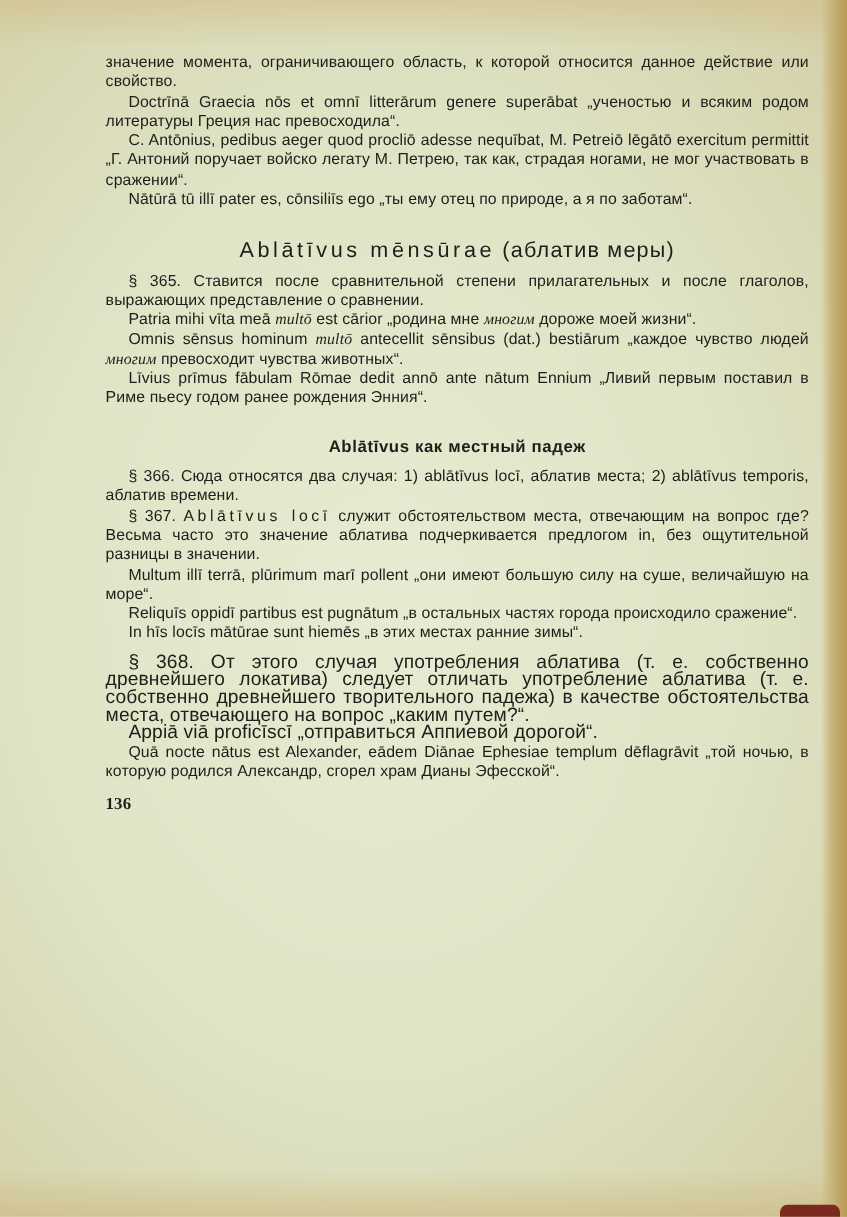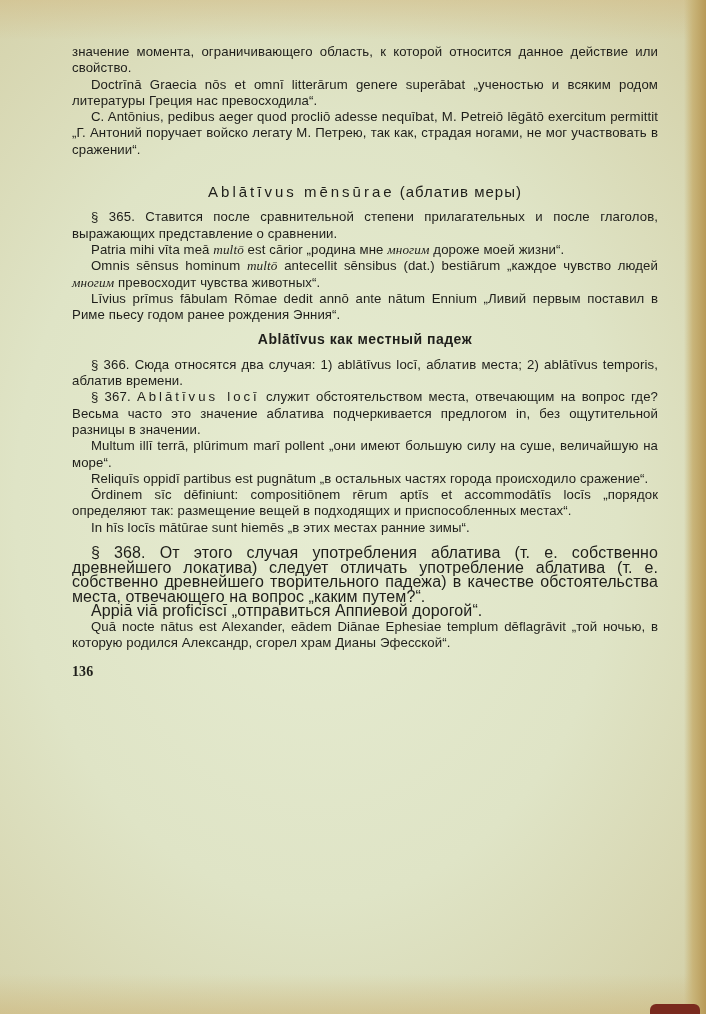--- a/index.html
+++ b/index.html
@@ -19,32 +19,32 @@
   }
   .edge-bottom {
     position:absolute; left:0; bottom:0; width:706px; height:40px;
     background: linear-gradient(to top, rgba(205,180,120,0.55), rgba(0,0,0,0));
   }
   .spot {
     position:absolute; right:6px; bottom:0; width:50px; height:10px;
     background:#7a2a1e; border-radius:6px 6px 0 0;
   }
   .page {
-    position:absolute; left:72px; top:44px; width:586px;
+    position:absolute; left:88px; top:44px; width:586px;
     font-family: "Liberation Sans", "DejaVu Sans", sans-serif;
     font-size:13.2px; line-height:16.3px; letter-spacing:0.1px;
     text-align:justify;
   }
   p { margin:0; }
   .indent { text-indent:19px; }
   .small { font-size:16px; line-height:14.6px; }
   .gap { margin-top:10px; }
   h2 {
     margin:0; font-weight:normal; text-align:center;
-    font-size:15px; letter-spacing:1px;
+    font-size:18px; letter-spacing:1px;
   }
   .h-spaced { letter-spacing:3px; }
   .h-bold { font-weight:bold; letter-spacing:0.5px; font-size:14px; }
   .sect { font-weight:normal; }
   .spaced { letter-spacing:3px; }
   i { font-family:"Liberation Serif", "DejaVu Serif", serif; }
   .pagenum { margin-top:12px; font-size:14px; font-family:"Liberation Serif", serif;font-weight:bold; }
 </style>
 </head>
 <body>
@@ -52,45 +52,45 @@
 <div class="edge-top"></div>
 <div class="edge-bottom"></div>
 <div class="edge-right"></div>
 <div class="spot"></div>
 
 <div class="page">
 
   <p>значение момента, ограничивающего область, к которой относится данное действие или свойство.</p>
   <p class="indent">Doctrīnā Graecia nōs et omnī litterārum genere superābat „ученостью и всяким родом литературы Греция нас превосходила“.</p>
   <p class="indent">C. Antōnius, pedibus aeger quod procliō adesse nequībat, M. Petreiō lēgātō exercitum permittit „Г. Антоний поручает войско легату М. Петрею, так как, страдая ногами, не мог участвовать в сражении“.</p>
+  <p class="indent">Nātūrā tū illī pater es, cōnsiliīs ego „ты ему отец по природе, а я по заботам“.</p>
 
   <h2 style="margin-top:26px; margin-bottom:9px;">
     <span class="h-spaced">Ablātīvus mēnsūrae</span>
     <span>(аблатив меры)</span>
   </h2>
 
   <p class="indent">
     <span class="sect">§ 365.</span>
     <span>Ставится после сравнительной степени прилагательных и после глаголов, выражающих представление о сравнении.</span>
   </p>
   <p class="indent"><span>Patria mihi vīta meā </span><i>multō</i><span> est cārior „родина мне </span><i>многим</i><span> дороже моей жизни“.</span></p>
   <p class="indent"><span>Omnis sēnsus hominum </span><i>multō</i><span> antecellit sēnsibus (dat.) bestiārum „каждое чувство людей </span><i>многим</i><span> превосходит чувства животных“.</span></p>
   <p class="indent">Līvius prīmus fābulam Rōmae dedit annō ante nātum Ennium „Ливий первым поставил в Риме пьесу годом ранее рождения Энния“.</p>
 
-  <h2 class="h-bold" style="margin-top:8px; margin-bottom:9px;">Ablātīvus как местный падеж</h2>
+  <h2 class="h-bold" style="margin-top:24px; margin-bottom:9px;">Ablātīvus как местный падеж</h2>
 
   <p class="indent">
     <span class="sect">§ 366.</span>
     <span>Сюда относятся два случая: 1) ablātīvus locī, аблатив места; 2) ablātīvus temporis, аблатив времени.</span>
   </p>
 
   <p class="indent"><span class="sect">§ 367.</span> <span class="spaced">Ablātīvus locī</span><span> служит обстоятельством места, отвечающим на вопрос где? Весьма часто это значение аблатива подчеркивается предлогом in, без ощутительной разницы в значении.</span></p>
   <p class="indent">Multum illī terrā, plūrimum marī pollent „они имеют большую силу на суше, величайшую на море“.</p>
   <p class="indent">Reliquīs oppidī partibus est pugnātum „в остальных частях города происходило сражение“.</p>
-  <p class="indent">Ōrdinem sīc dēfiniunt: compositiōnem rērum aptīs et accommodātīs locīs „порядок определяют так: размещение вещей в подходящих и приспособленных местах“.</p>
   <p class="indent">In hīs locīs mātūrae sunt hiemēs „в этих местах ранние зимы“.</p>
 
   <p class="indent small gap">
     <span class="sect">§ 368.</span>
     <span>От этого случая употребления аблатива (т. е. собственно древнейшего локатива) следует отличать употребление аблатива (т. е. собственно древнейшего творительного падежа) в качестве обстоятельства места, отвечающего на вопрос „каким путем?“.</span>
   </p>
   <p class="indent small">Appiā viā proficīscī „отправиться Аппиевой дорогой“.</p>
 
   <p class="indent">Quā nocte nātus est Alexander, eādem Diānae Ephesiae templum dēflagrāvit „той ночью, в которую родился Александр, сгорел храм Дианы Эфесской“.</p>
 

